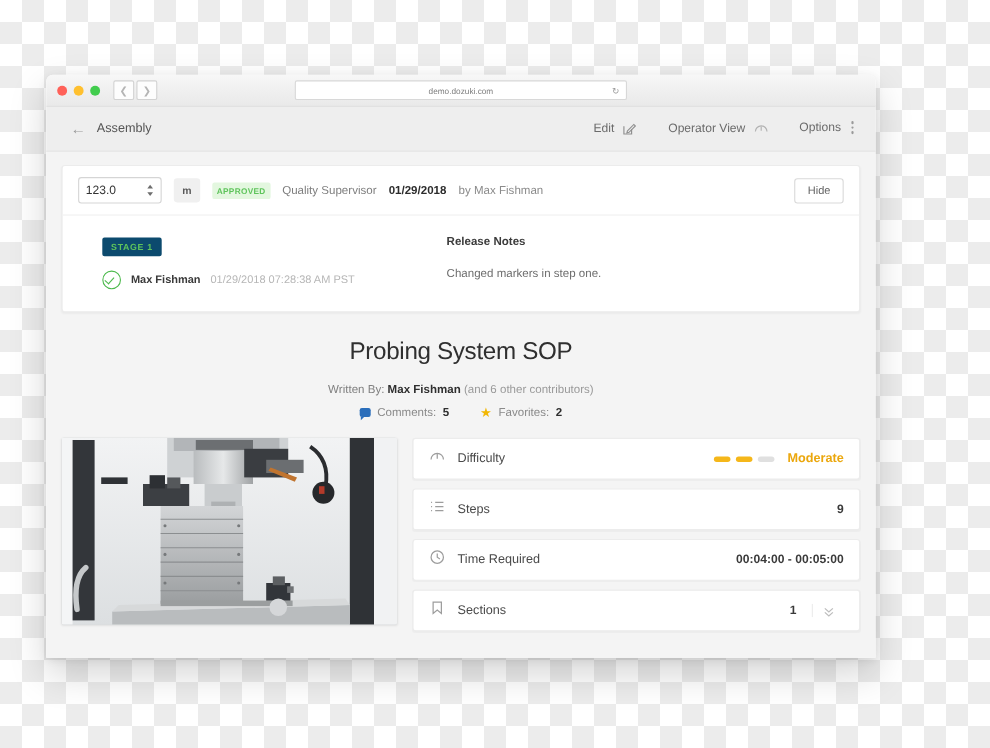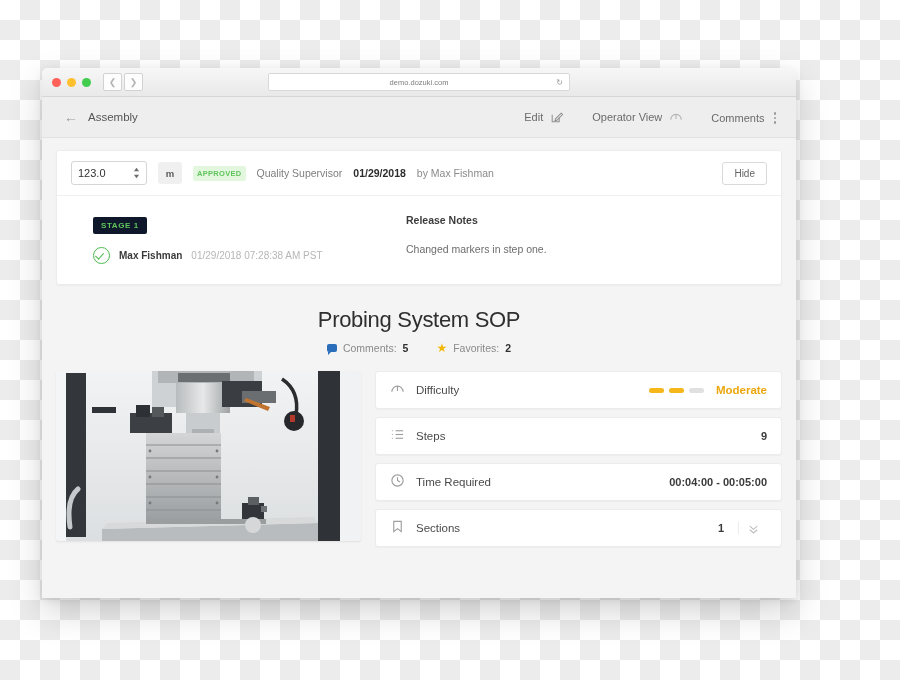--- a/index.html
+++ b/index.html
@@ -111,21 +111,21 @@
     color: #9a9a9a;
     font-size: 14px;
     line-height: 1;
   }
   .tb-title {
     font-size: 11.5px;
     color: #555555;
   }
   .tb-right {
     display: flex;
-    align-items: flex-end;
+    align-items: flex-start;
     gap: 28px;
   }
   .tb-action {
     display: flex;
     align-items: center;
     gap: 7px;
     font-size: 11px;
     color: #6b6b6b;
   }
   .icon-sq {
@@ -233,21 +233,21 @@
   .col-left { width: 48%; }
   .col-right { width: 52%; }
   .sec-title {
     font-size: 10.5px;
     font-weight: bold;
     color: #3c3c3c;
     margin-bottom: 17px;
   }
   .stage-chip {
     display: inline-block;
-    background: #0f172a;
+    background: #0c4a6e;
     color: #5ec45b;
     font-size: 8px;
     font-weight: bold;
     letter-spacing: 0.6px;
     padding: 4px 8px;
     border-radius: 2px;
   }
   .sig-row {
     display: flex;
     align-items: center;
@@ -454,21 +454,21 @@
         <span>Operator View</span>
         <span class="icon-sq">
           <svg viewBox="0 0 16 16" width="14" height="14" fill="none" stroke="#b2b2b2" stroke-width="1.2">
             <path d="M2 11a6 6 0 1 1 12 0"></path>
             <path d="M8 10.2V5.6"></path>
           </svg>
         </span>
       </div>
 
       <div class="tb-action">
-        <span>Comments</span>
+        <span>Options</span>
         <span class="kebab">
           <span></span>
             <span></span>
             <span></span>
         </span>
       </div>
 
     </div>
   </div>
 
@@ -505,20 +505,25 @@
         </div>
         <div class="col-right">
           <div class="sec-title">Release Notes</div>
           <div class="release-text">Changed markers in step one.</div>
         </div>
       </div>
     </div>
 
     <div class="title-block">
       <div class="doc-title">Probing System SOP</div>
+      <div class="byline">
+        <span>Written By:</span>
+        <b>Max Fishman</b>
+        <span class="muted">(and 6 other contributors)</span>
+      </div>
       <div class="stats">
         <div class="stat">
           <span class="bubble"></span>
           <span>Comments:</span>
           <b>5</b>
         </div>
         <div class="stat">
           <span class="star">★</span>
           <span>Favorites:</span>
           <b>2</b>

